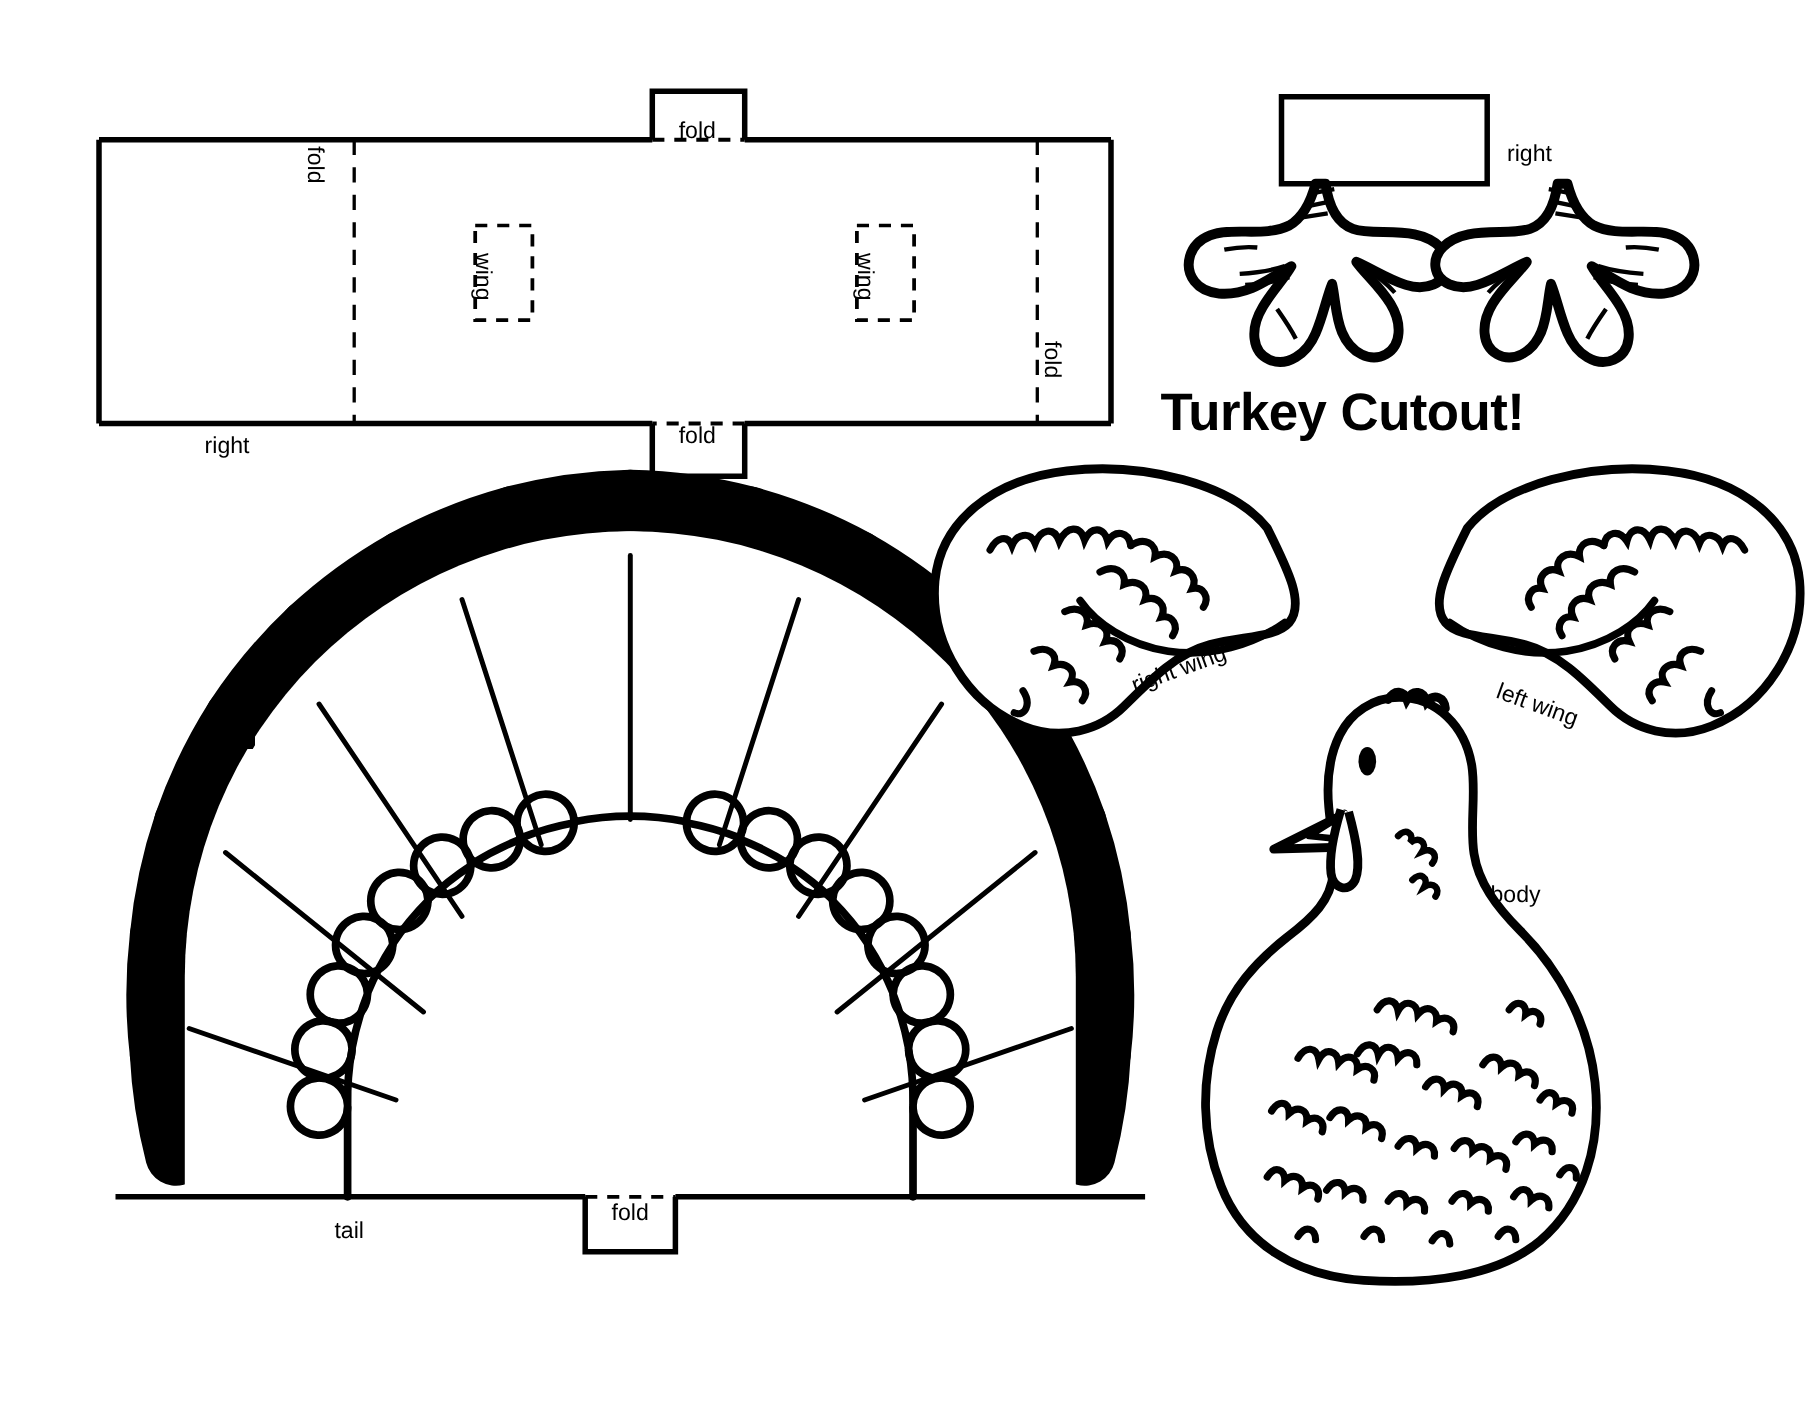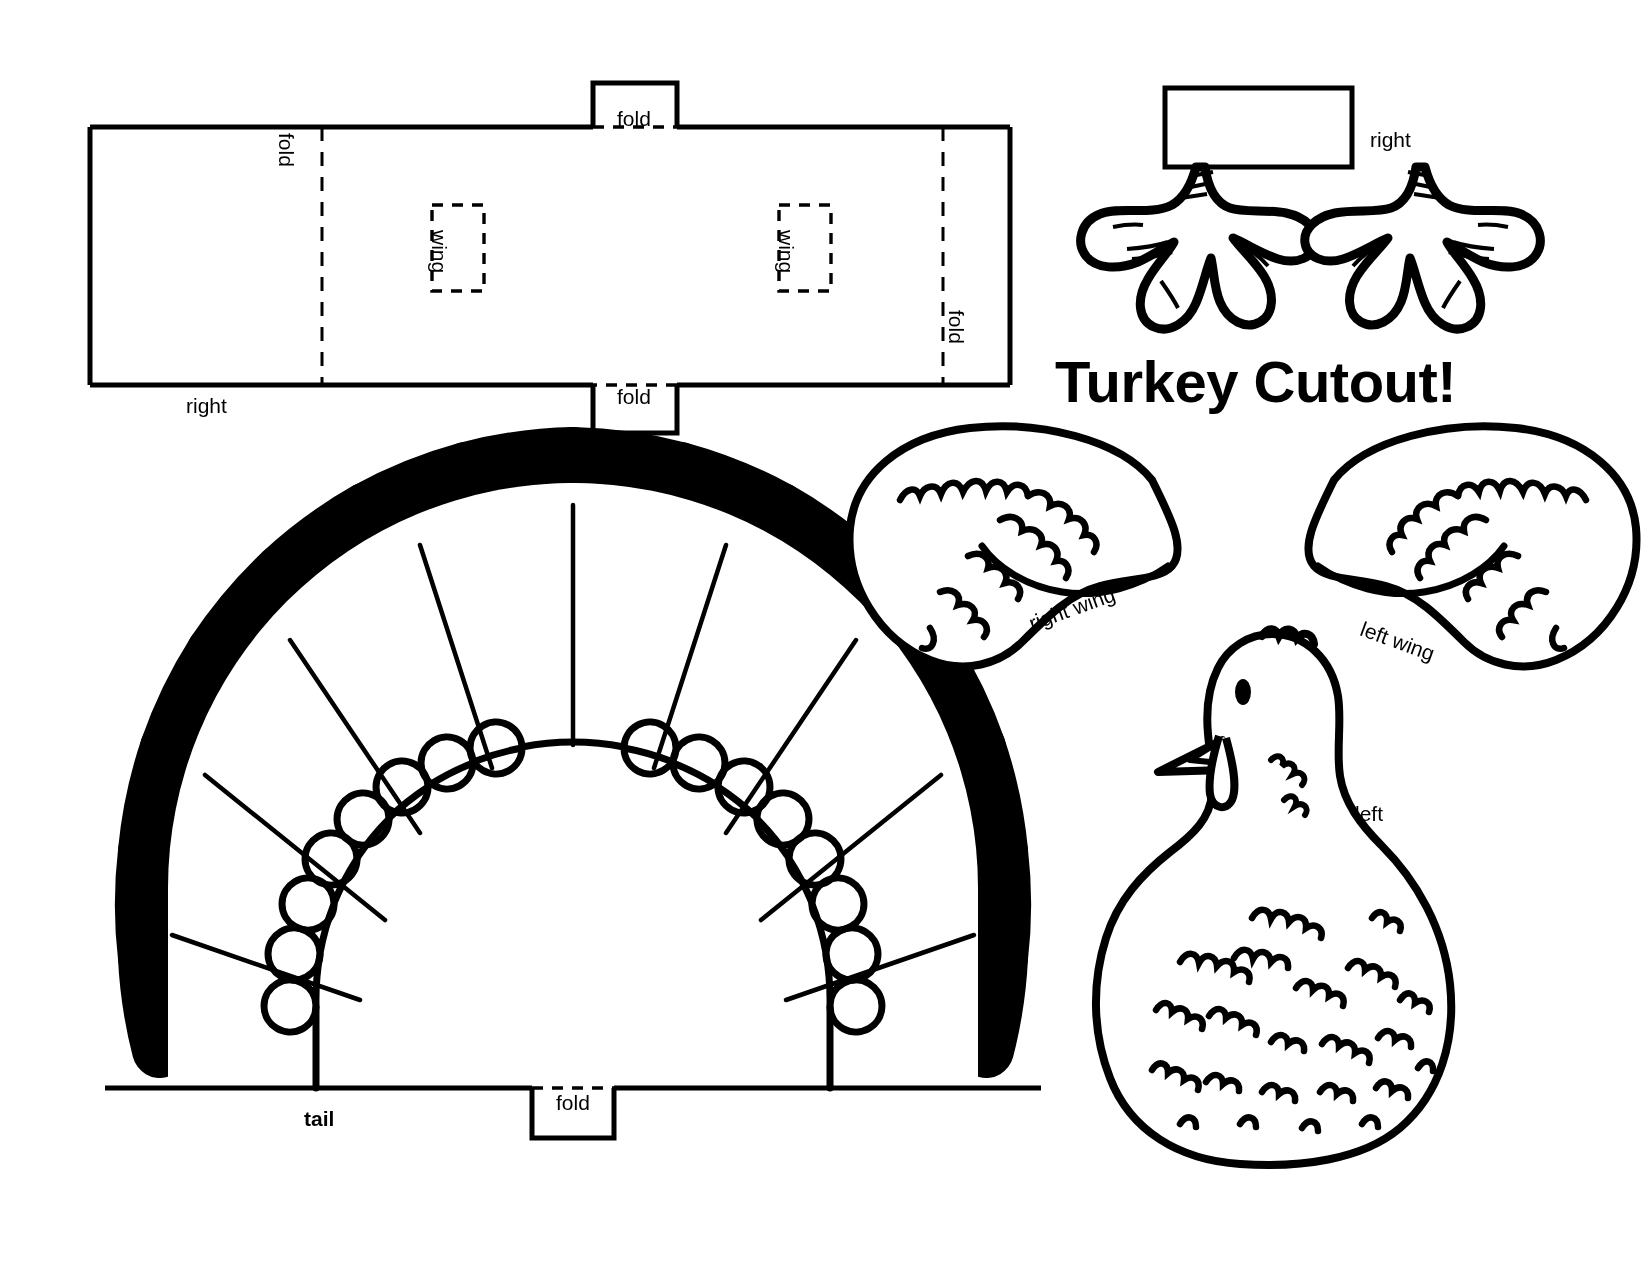--- a/index.html
+++ b/index.html
@@ -41,21 +41,21 @@
     white-space: nowrap;
     user-select: none;
   }
   .lbl-vert {
     transform-origin: 0 0;
   }
   .title {
     position: absolute;
     font-family: "Liberation Sans", sans-serif;
     font-weight: bold;
-    font-size: 58px;
+    font-size: 48px;
     letter-spacing: -0.5px;
     white-space: nowrap;
     color: #000;
   }
 </style>
 </head>
 <body>
 
 <div id="sheet">
 
@@ -364,23 +364,23 @@
   <div class="lbl" style="left:617px; top:108px;">fold</div>
 
   <div class="lbl" style="left:617px; top:386px;">fold</div>
 
   <div class="lbl lbl-vert" style="left:450px; top:230px; transform:rotate(90deg);">wing</div>
 
   <div class="lbl lbl-vert" style="left:797px; top:230px; transform:rotate(90deg);">wing</div>
 
   <div class="lbl" style="left:1370px; top:129px;">right</div>
 
-  <div class="lbl" style="left:304px; top:1108px;font-weight:bold;">tail</div>
+  <div class="lbl" style="left:304px; top:1108px;">tail</div>
 
   <div class="lbl" style="left:556px; top:1092px;">fold</div>
 
   <div class="lbl lbl-vert" style="left:1026px; top:614px; transform:rotate(-20deg);">right wing</div>
 
   <div class="lbl lbl-vert" style="left:1365px; top:618px; transform:rotate(20deg);">left wing</div>
 
-  <div class="lbl" style="left:1355px; top:803px;">left</div>
+  <div class="lbl" style="left:1355px; top:803px;">body</div>
 
 </div>
 
 </body></html>

